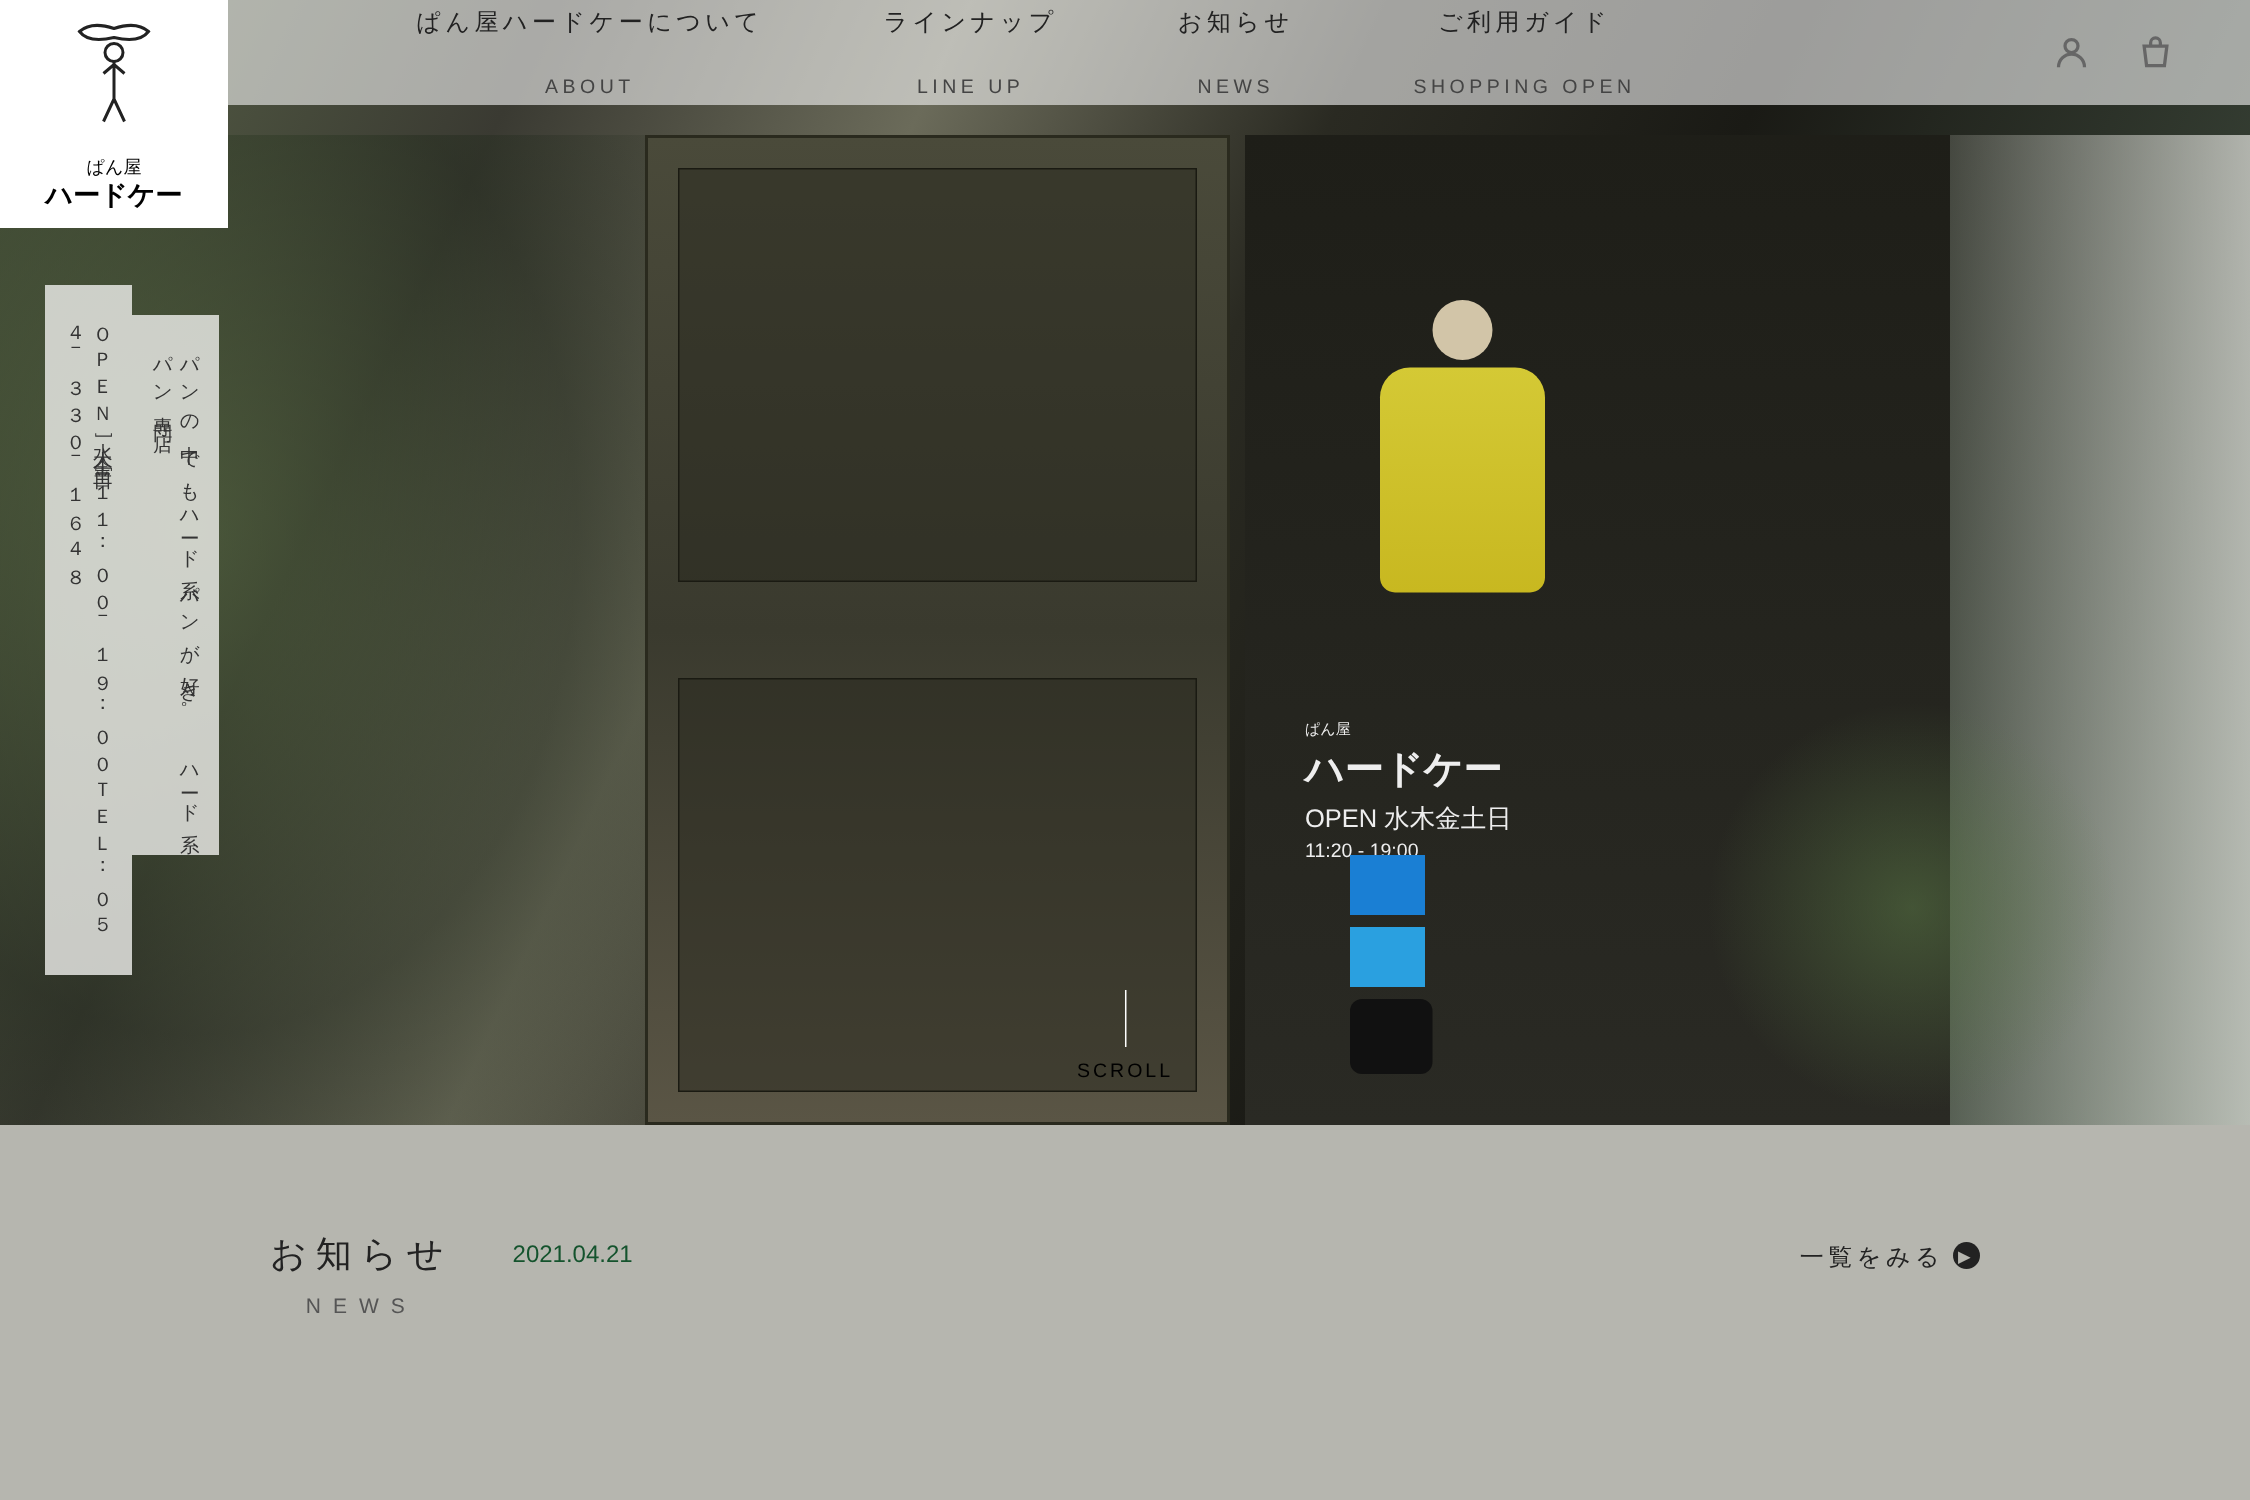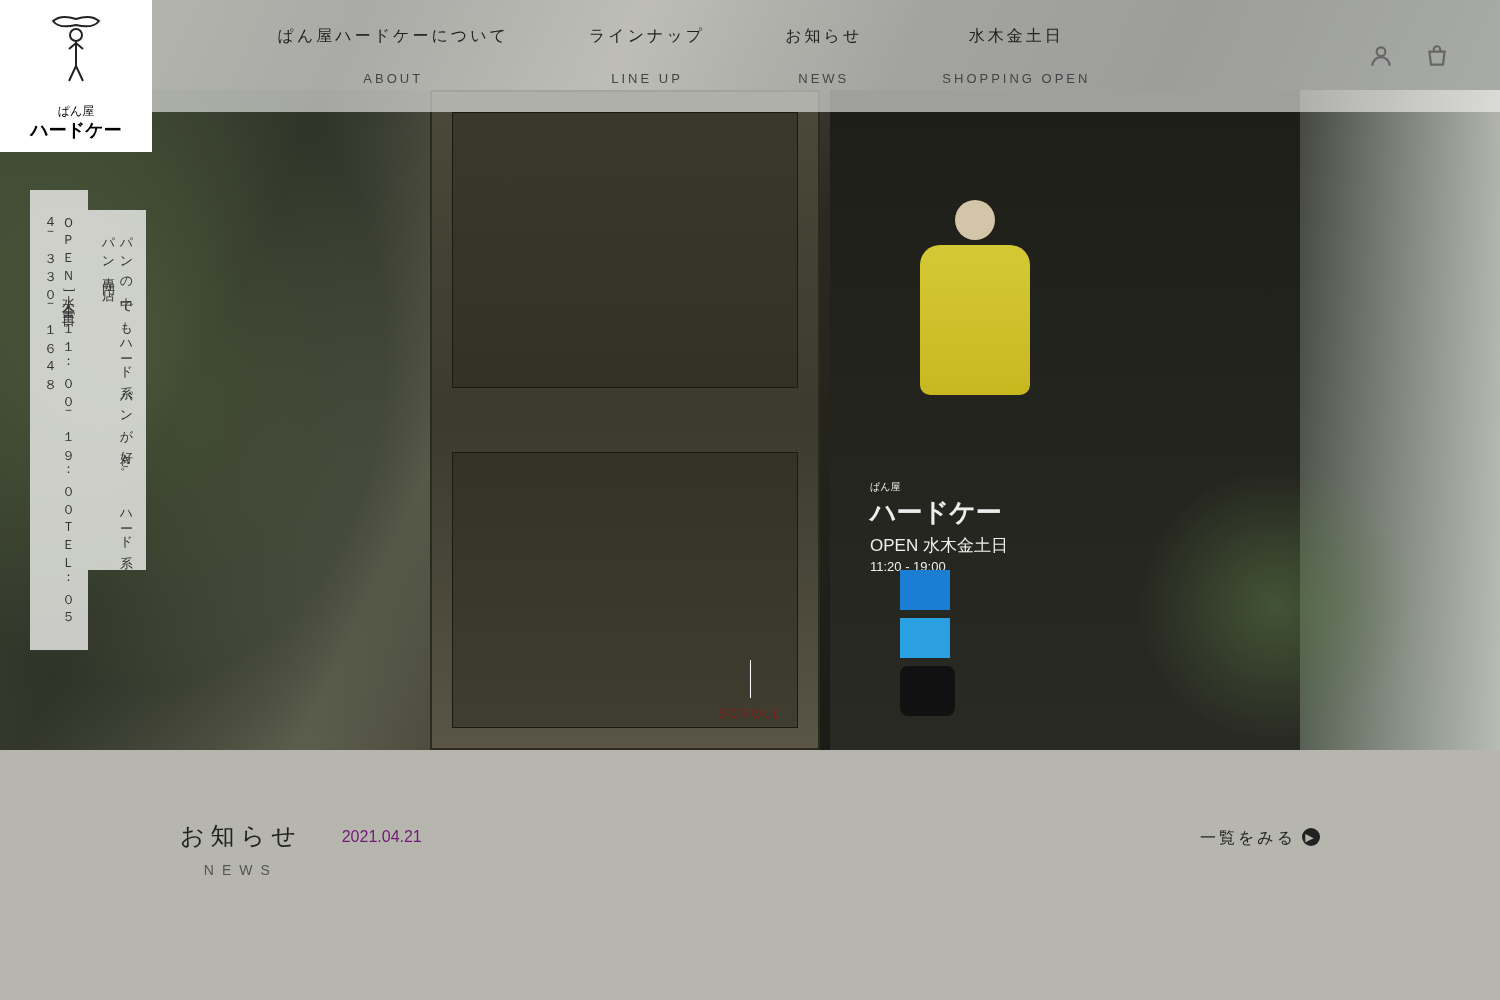--- a/index.html
+++ b/index.html
@@ -13,21 +13,21 @@
     }
     .logo-figure {
       width: 70px; height: 90px; display: flex; flex-direction: column; align-items: center;
     }
     .logo-figure svg { width: 70px; height: 75px; }
     .logo-text { font-size: 12px; text-align: center; margin-top: 2px; }
     .logo-main { font-size: 18px; font-weight: bold; margin-top: -2px; }
     
     
     .header {
-      position: absolute; top: 0; left: 0; right: 0; height: 112px;
+      position: absolute; top: 0; left: 0; right: 0; height: 70px;
       background: rgba(245,245,245,0.6);
       display: flex; align-items: center; justify-content: flex-end;
       z-index: 50; 
     }
     .nav { display: flex; gap: 80px; flex: 1; justify-content: center; }
     .nav-item { text-align: center; cursor: pointer; color: #222; }
     .nav-jp { font-size: 16px; letter-spacing: 3px; font-weight: 500; }
     .nav-en { font-size: 13px; letter-spacing: 3px; margin-top: 24px; color: #444; }
     .header-icons { display: flex; gap: 30px; margin-right: 50px; align-items: center;}
     .icon { width: 26px; height: 26px; cursor: pointer; color: #666; }
@@ -89,36 +89,36 @@
     
     .stickers{position:absolute;left:900px;top:570px;display:flex;flex-direction:column;gap:8px;}
     .sticker{width:50px;height:40px;}
     .sticker.s1{background:#1a7fd4;}
     .sticker.s2{background:#2aa0e0;}
     .sticker.s3{width:55px;height:50px;background:#111;border-radius:8px;}
     
     
     .scroll-indicator {
       position: absolute; left: 50%; top: 660px; transform: translateX(-50%);
-      z-index: 70; text-align: left; color: #7f1d1d;
+      z-index: 70; text-align: left; color: #000000;
     }
     .scroll-line { width: 1px; height: 38px; background: #fff; margin: 0 auto 8px; }
     .scroll-text { font-size: 13px; letter-spacing: 2px; }
     
     
     .news-section {
       position: absolute; left: 0; right: 0; top: 750px; bottom: 0;
       background: #b6b6af; padding: 70px 180px 0;
       display: flex; align-items: flex-start; gap: 40px;
     }
     .news-heading { text-align: center; }
     .news-heading-jp { font-size: 24px; letter-spacing: 6px; color: #222; font-weight: 500;}
     .news-heading-en { font-size: 14px; letter-spacing: 8px; color: #555; margin-top: 10px; }
     .news-item { display: flex; align-items: center; gap: 30px; margin-top: 8px; flex: 1;}
-    .news-date { font-size: 16px; color: #701a75; }
+    .news-date { font-size: 16px; color: #14532d; }
     .news-title { font-size: 16px; color: #333; text-decoration: underline; cursor: pointer; letter-spacing: 1px;}
     .news-more { margin-left: auto; font-size: 16px; color: #222; letter-spacing: 3px; cursor: pointer; display: flex; gap: 6px; margin-top:8px;}
     .news-more-icon { width: 18px; height: 18px; border-radius: 50%; background: #222; display: inline-flex; align-items: center; justify-content: center; color: #b6b6af; font-size: 11px;}
     
     
     .foliage {
       position: absolute; pointer-events: none; z-index: 30;
     }
     .foliage.f2 { right: 50px; top: 460px; width: 350px; height: 290px;
       background: radial-gradient(circle at 50% 50%, rgba(90,120,70,0.55) 0%, transparent 60%); }
@@ -175,21 +175,21 @@
     </div>
     <div class="nav-item">
       <div class="nav-jp">ラインナップ</div>
       <div class="nav-en">LINE UP</div>
     </div>
     <div class="nav-item">
       <div class="nav-jp">お知らせ</div>
       <div class="nav-en">NEWS</div>
     </div>
     <div class="nav-item">
-      <div class="nav-jp">水木金土日</div>
+      <div class="nav-jp">ご利用ガイド</div>
       <div class="nav-en">SHOPPING OPEN</div>
     </div>
   </nav>
   <div class="header-icons">
     <span class="icon">
       <svg viewBox="0 0 24 24" fill="none" stroke="currentColor" stroke-width="2">
           <circle cx="12" cy="8" r="4"></circle>
           <path d="M4 21c0-4.4 3.6-8 8-8s8 3.6 8 8"></path>
         </svg>
     </span>

